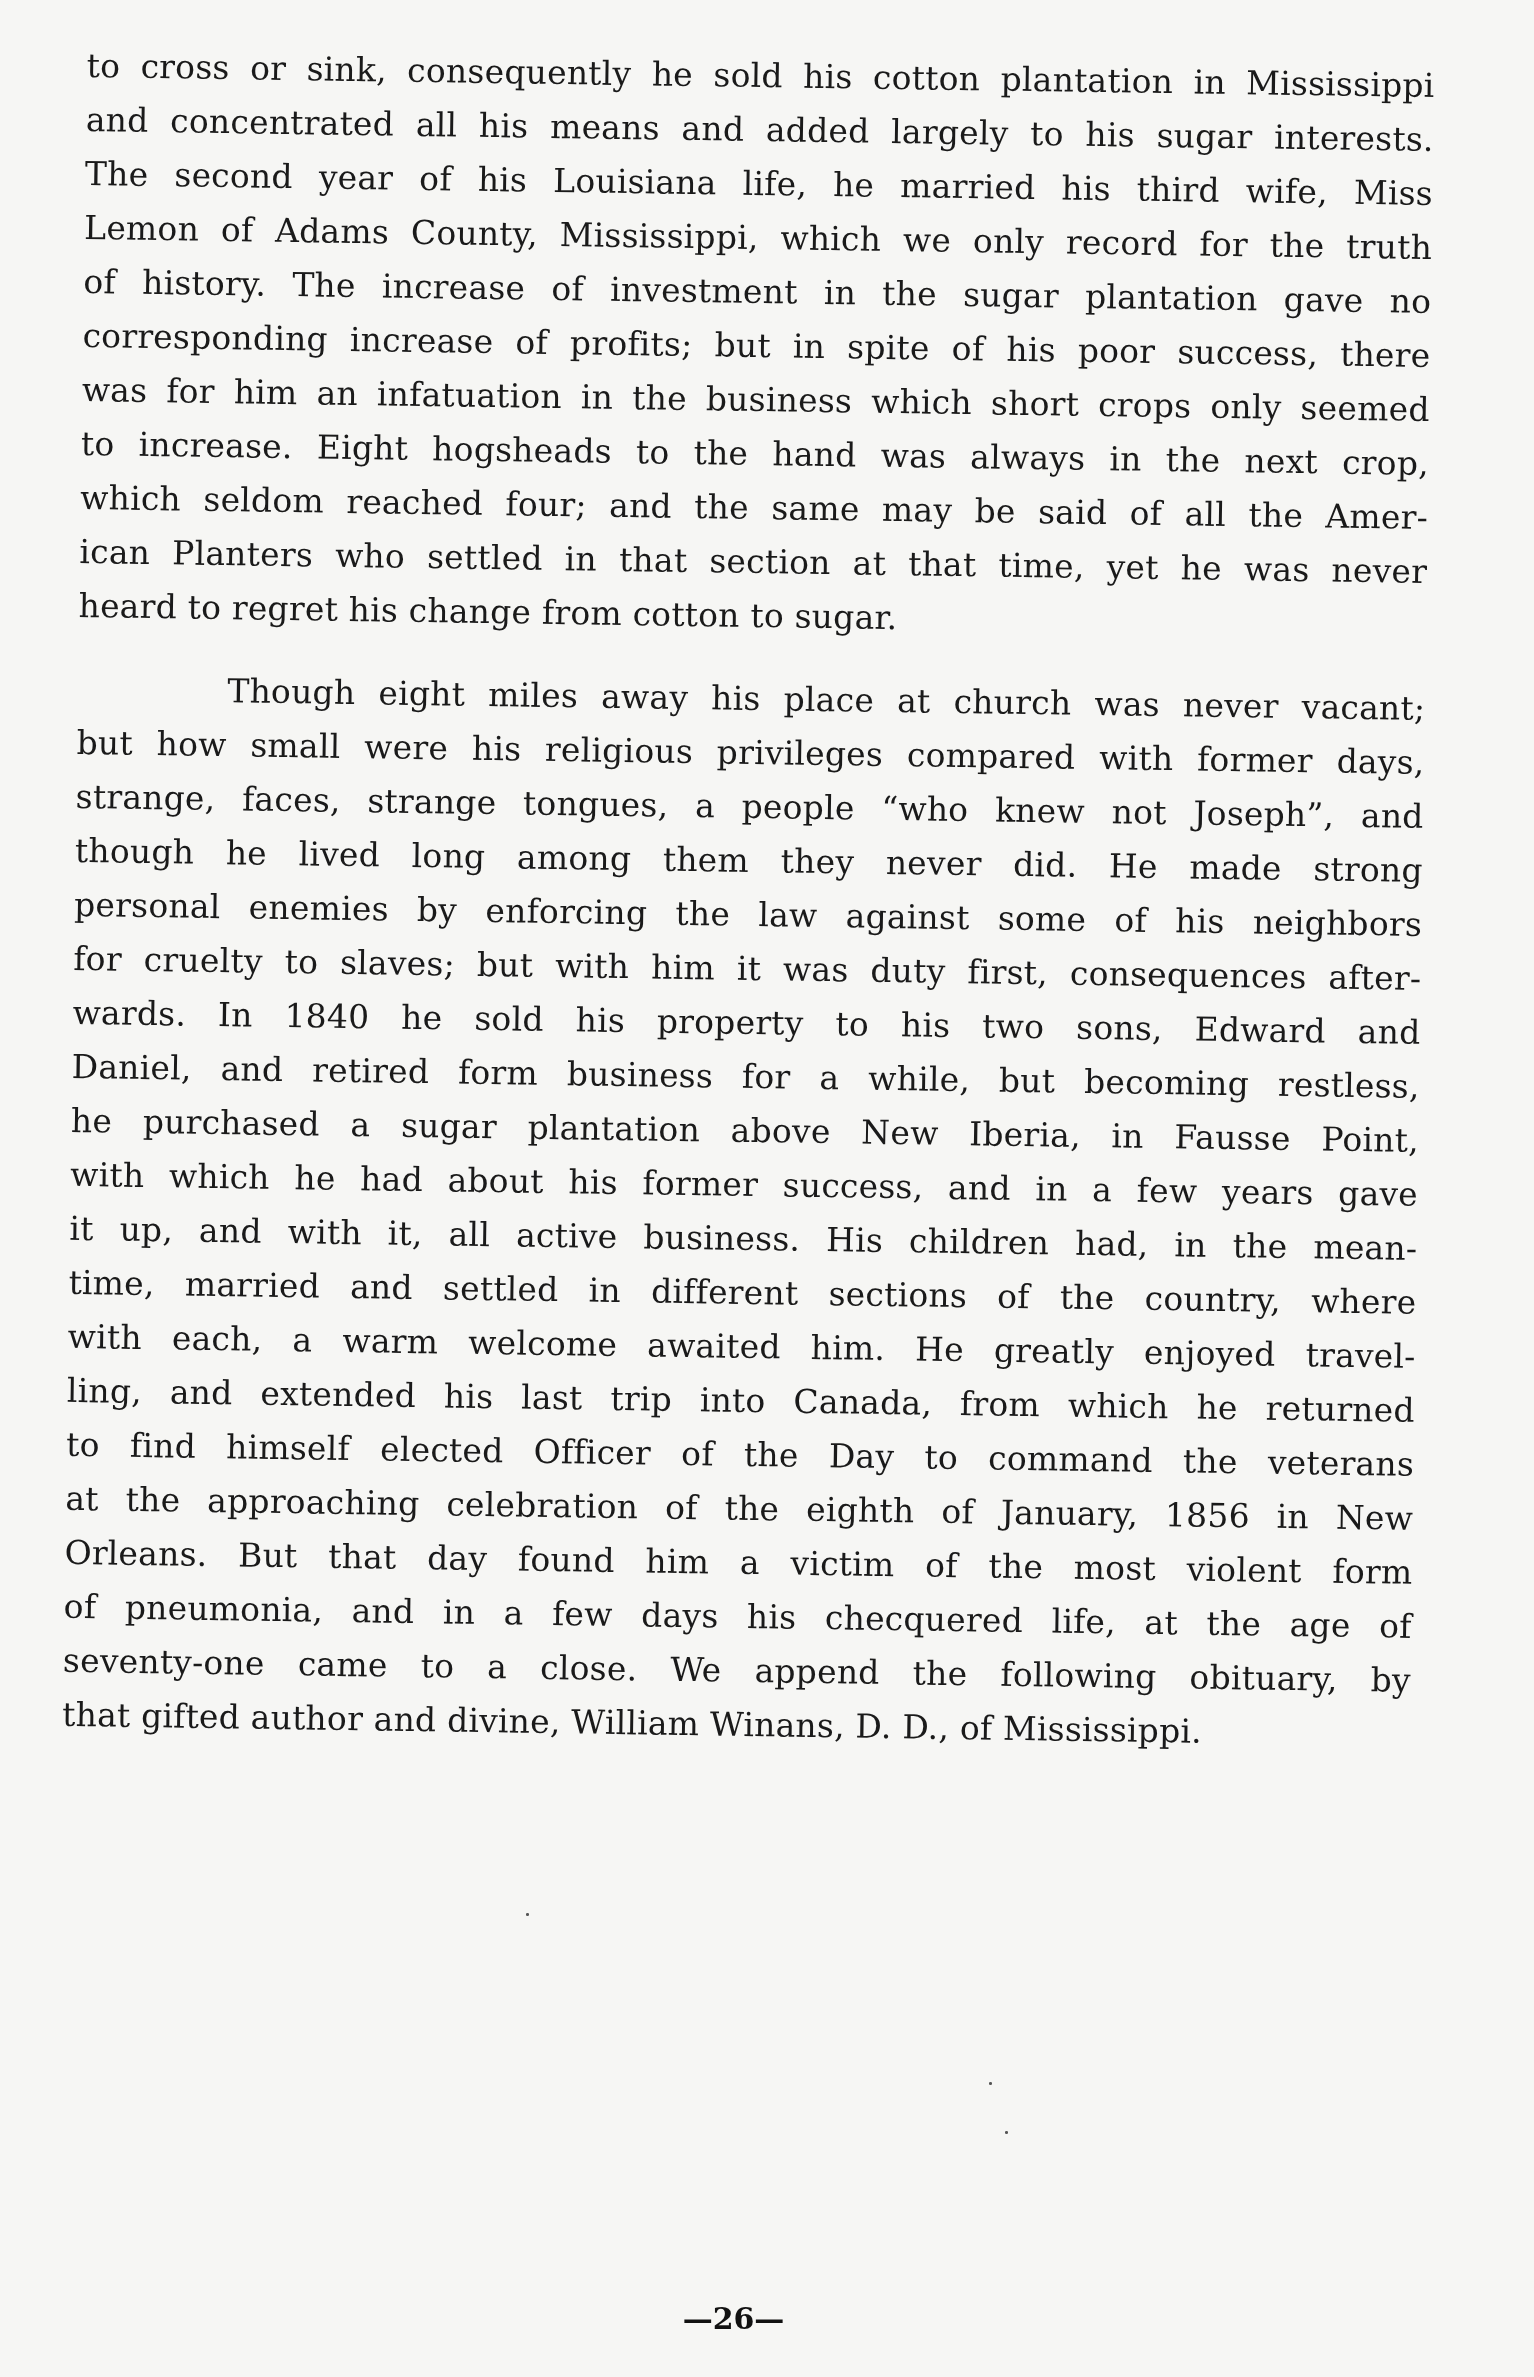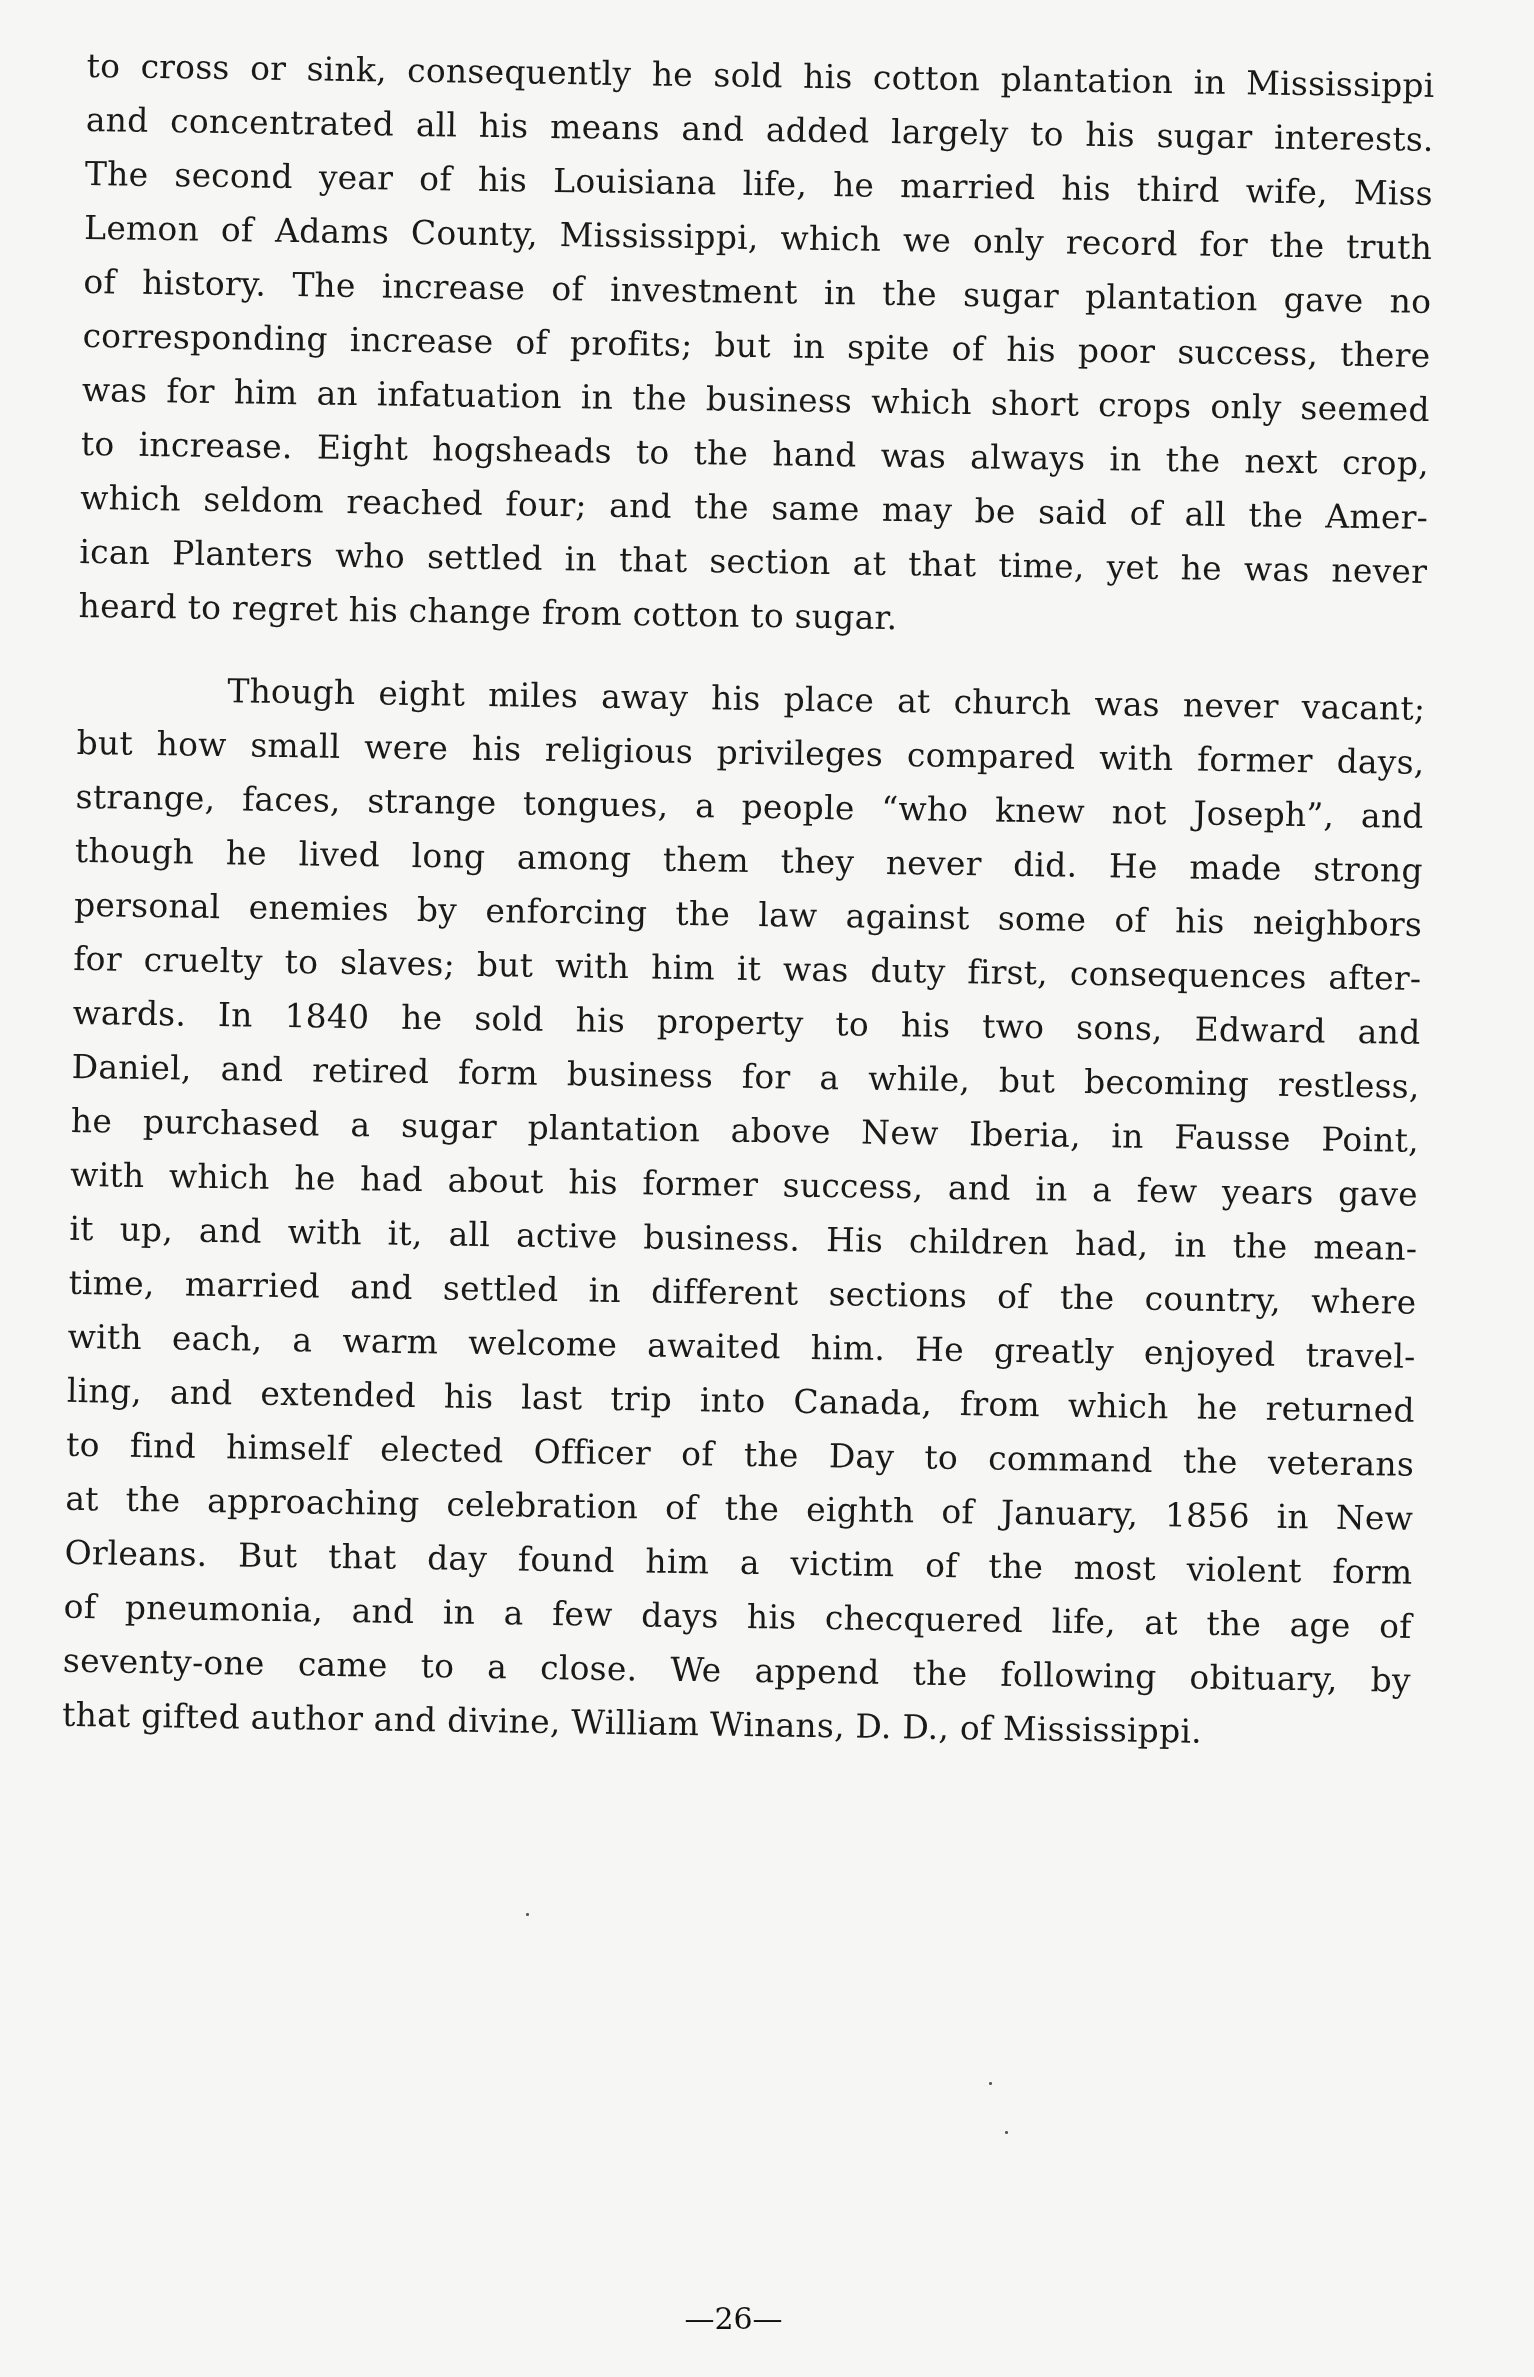--- a/index.html
+++ b/index.html
@@ -54,21 +54,21 @@
   .para + .para {
     margin-top: 28.5px;
   }
   .page-number {
     position: absolute;
     left: 662px;
     top: 2264px;
     width: 143px;
     text-align: center;
     font-family: "DejaVu Serif", serif;
-    font-weight: normal;
+    font-weight: bold;
     font-size: 30px;
     line-height: 45px;
     color: #111;
   }
   .speck {
     position: absolute;
     width: 2.7px; height: 2.7px;
     background: #555;
     border-radius: 50%;
   }

